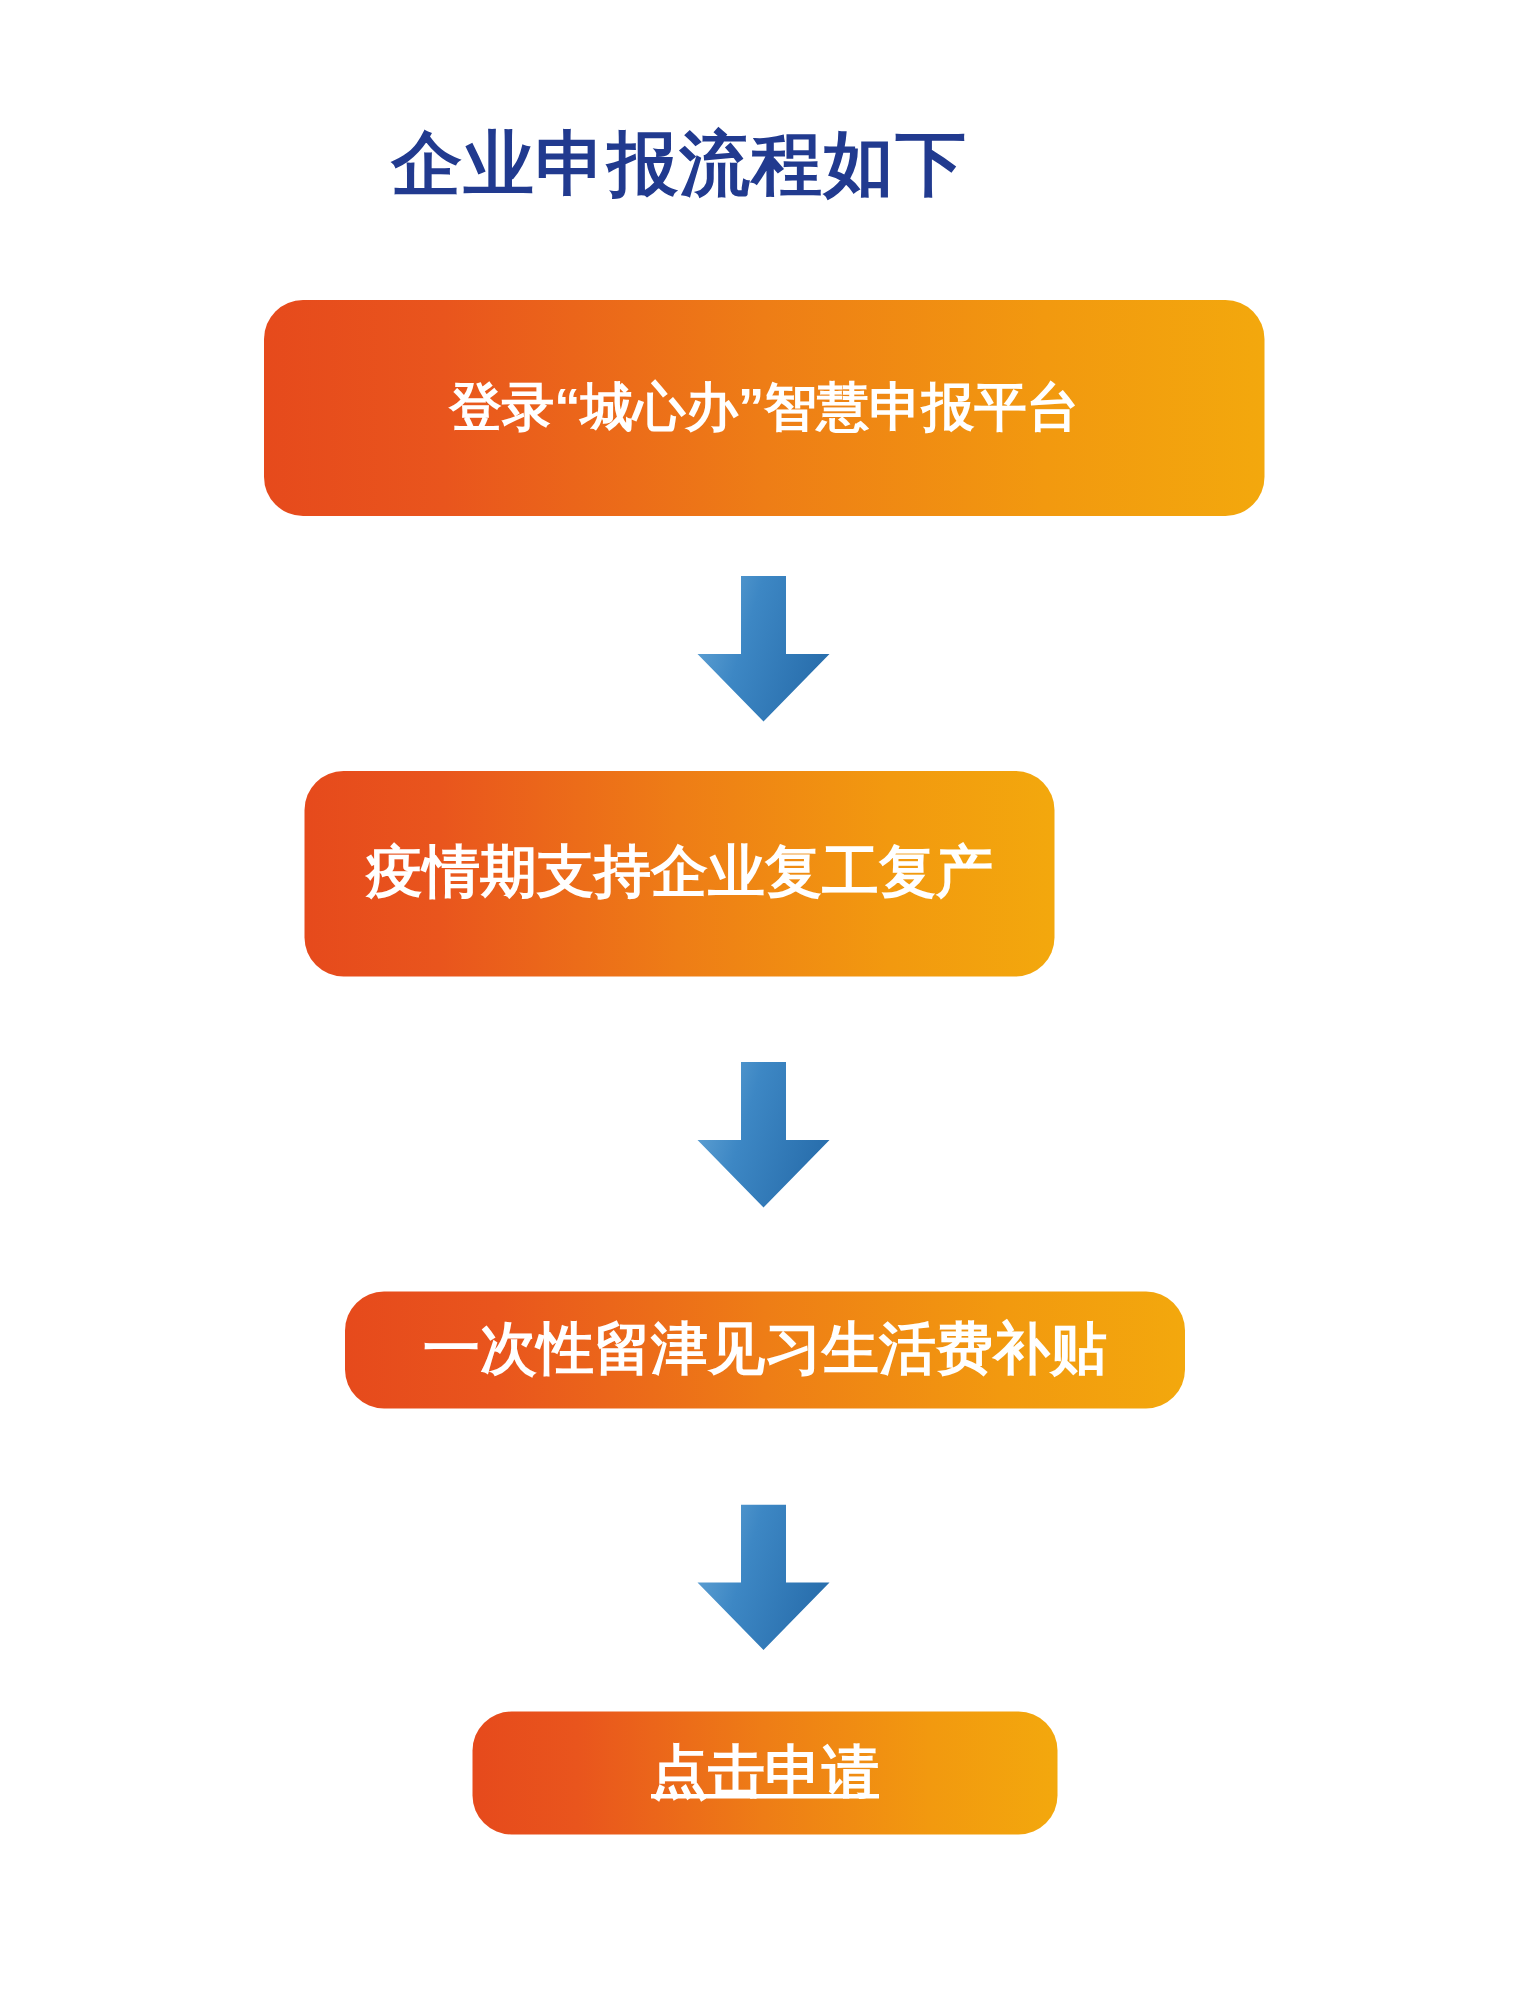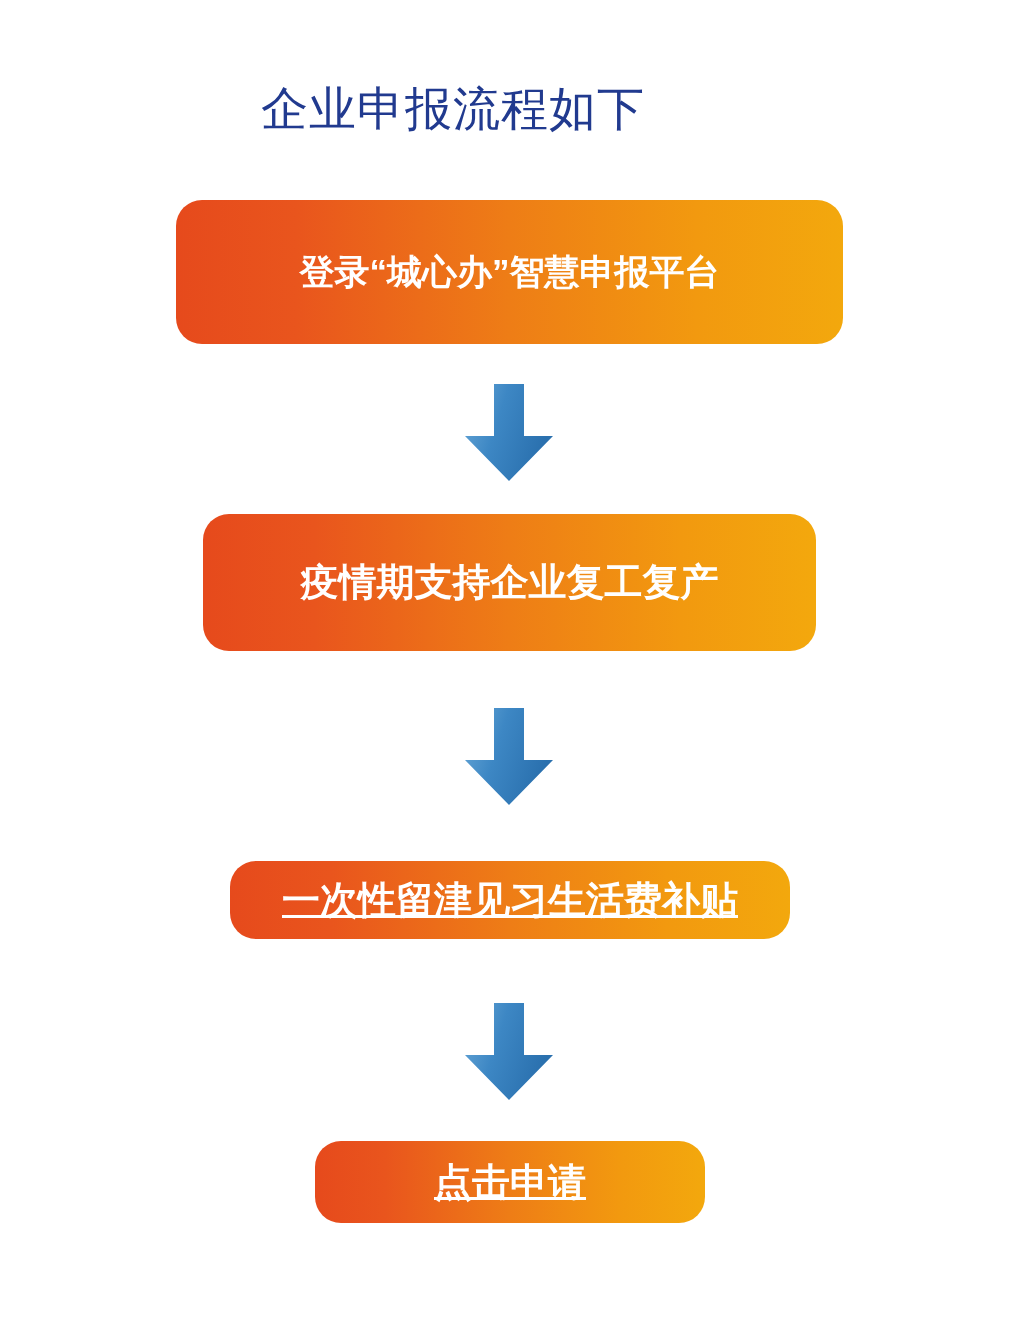--- a/index.html
+++ b/index.html
@@ -23,21 +23,21 @@
 
   
   .page-title {
     position: absolute;
     left: 0;
     top: 78px;
     width: 906px;
     text-align: center;
     font-size: 47px;
     line-height: 62px;
-    font-weight: 400;
+    font-weight: 700;
     letter-spacing: 1px;
     color: #213a8f;
     white-space: nowrap;
   }
 
   
   .flow-box {
     position: absolute;
     border-radius: 26px;
     background: linear-gradient(90deg, #e64a1c 0%, #e9551d 18%, #ee7d16 50%, #f2990f 78%, #f3a80d 100%);
@@ -67,35 +67,34 @@
   }
   #box-1 .line-url {
     font-size: 34px;
     letter-spacing: -0.2px;
   }
 
   
   #box-2 {
     left: 203px;
     top: 514px;
-    width: 613px;
+    width: 500px;
     height: 137px;
     font-size: 38px;
     line-height: 53px;
   }
 
   
   #box-3 {
     left: 230px;
     top: 861px;
     width: 560px;
     height: 78px;
     font-size: 38px;
     line-height: 48px;
-    text-decoration: underline;
   }
 
   
   #box-4 {
     left: 315px;
     top: 1141px;
     width: 390px;
     height: 82px;
     font-size: 38px;
     line-height: 48px;

